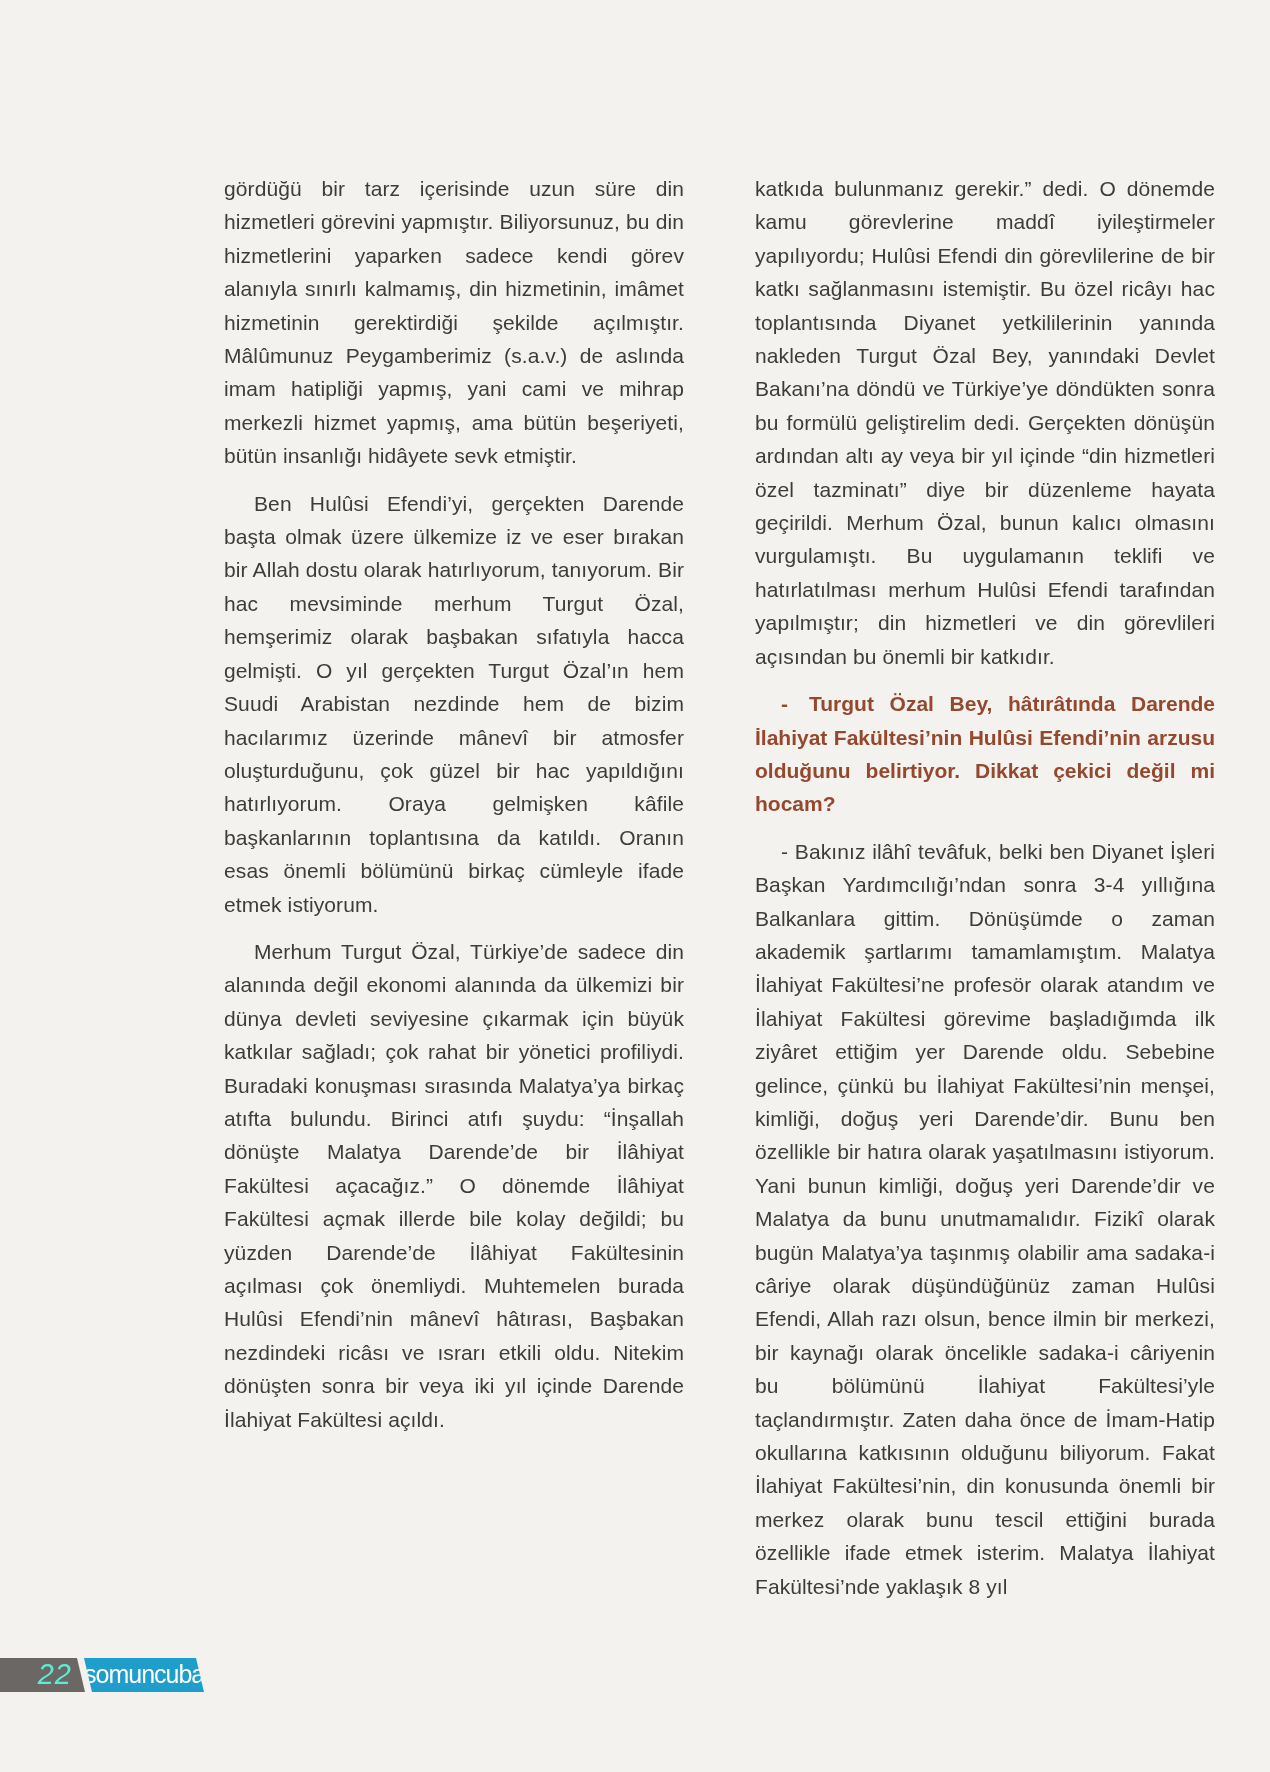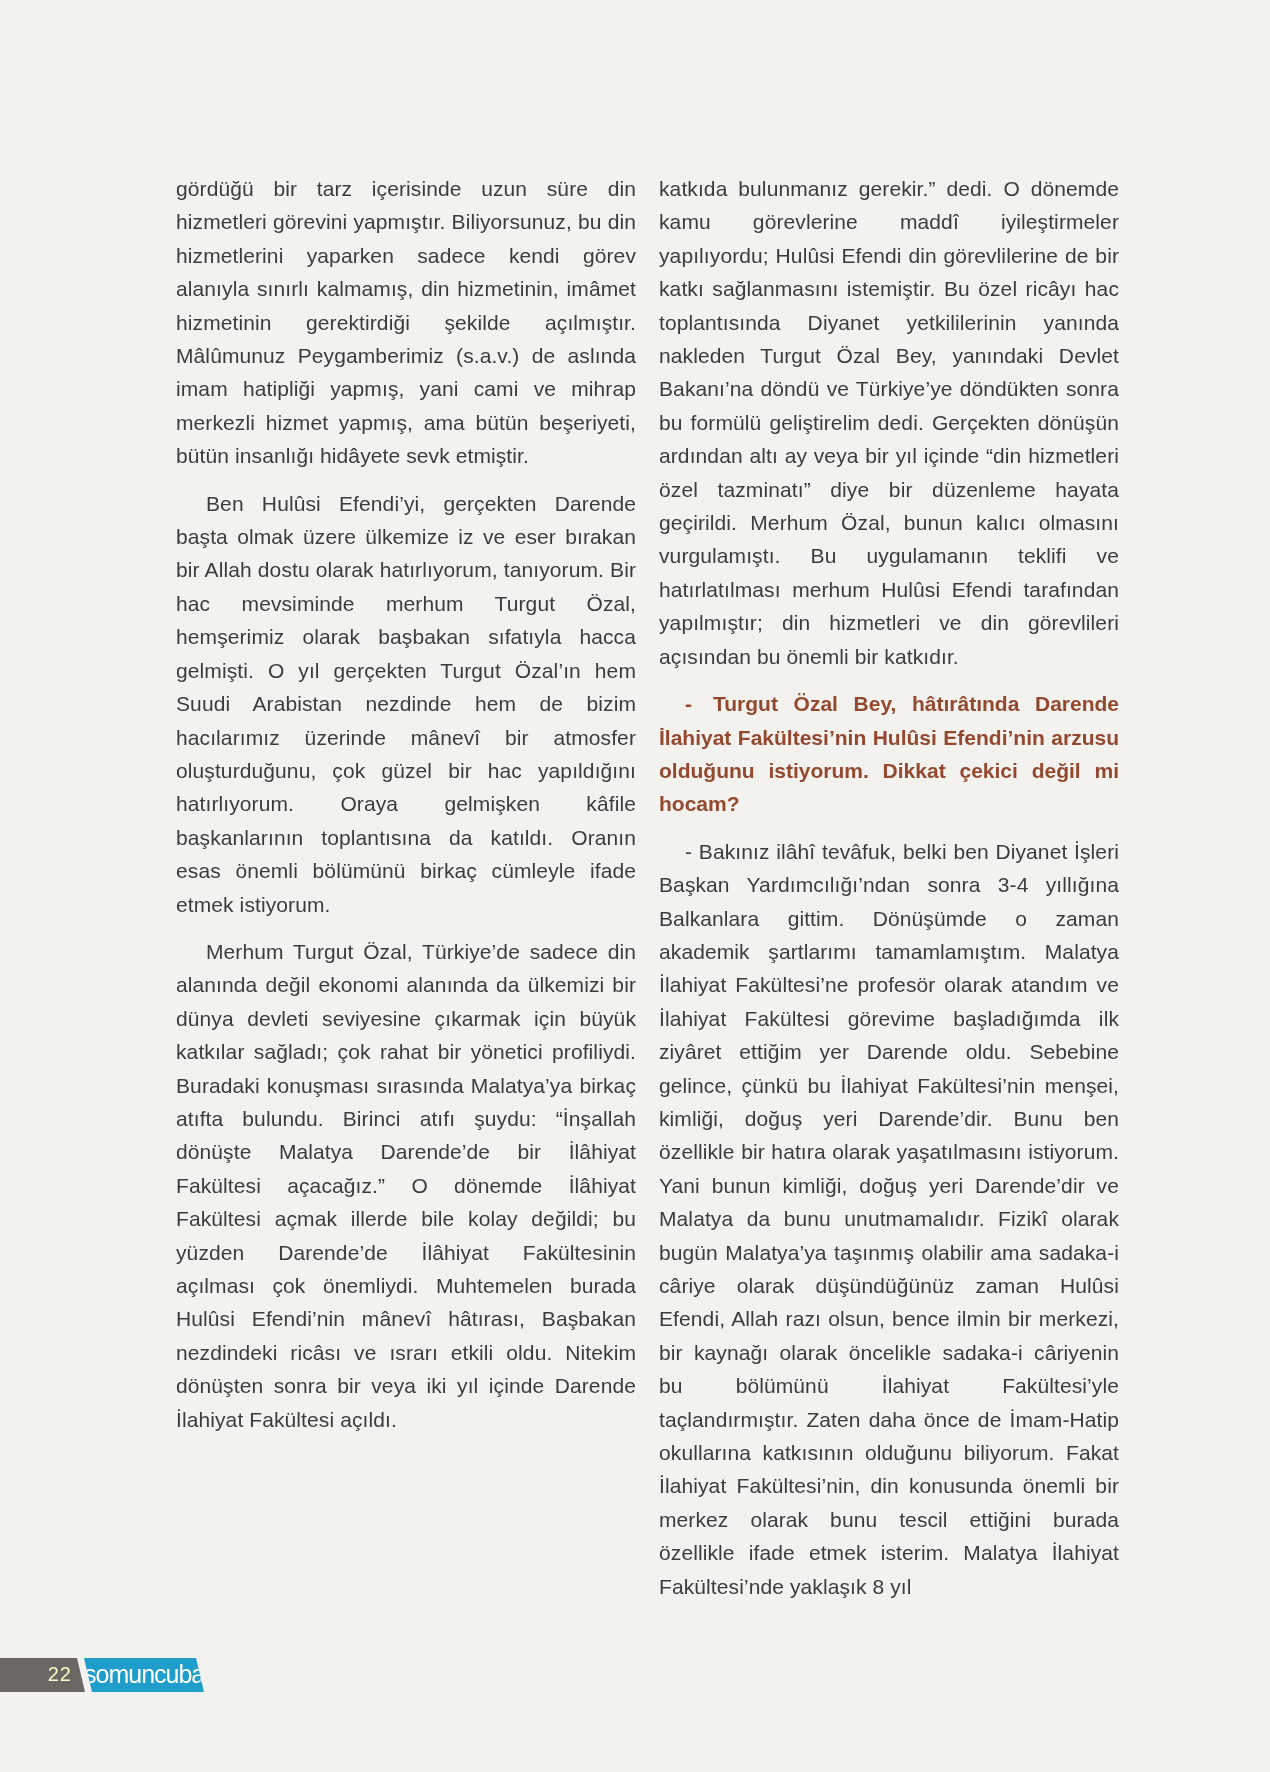--- a/index.html
+++ b/index.html
@@ -24,20 +24,21 @@
     position: absolute;
     left: 176px;
     top: 172px;
     width: 943px;
     display: flex;
     gap: 23px;
   }
   .col {
     width: 460px;
     flex: 0 0 460px;
+    margin-left: 48px;
   }
   .para {
     margin: 0 0 14px 0;
     font-size: 21px;
     line-height: 33.4px;
     font-weight: 300;
     letter-spacing: 0.1px;
     color: #3d3c3a;
     text-align: justify;
     hyphens: none;
@@ -58,28 +59,29 @@
     height: 34px;
   }
   .pagenum {
     position: absolute;
     left: 0;
     top: 0;
     width: 85px;
     height: 34px;
     background: #6a6765;
     clip-path: polygon(0 0, 77px 0, 85px 34px, 0 34px);
-    color: #fef9c3;
-    font-size: 20px;
+    color: #5eead4;
+    font-size: 29px;
     font-weight: 300;
     line-height: 33px;
     text-align: right;
     box-sizing: border-box;
     padding-right: 13px;
     letter-spacing: 1px;
+    font-style: italic;
   }
   .brand {
     position: absolute;
     left: 84px;
     top: 0;
     width: 120px;
     height: 34px;
     background: #1f9ecb;
     clip-path: polygon(0 0, 112px 0, 120px 34px, 8px 34px);
     color: #ffffff;
@@ -98,21 +100,21 @@
   <main class="columns">
 
     <section class="col">
       <p class="para">gördüğü bir tarz içerisinde uzun süre din hizmetleri görevini yapmıştır. Biliyorsunuz, bu din hizmetlerini yaparken sadece kendi görev alanıyla sınırlı kalmamış, din hizmetinin, imâmet hizmetinin gerektirdiği şekilde açılmıştır. Mâlûmunuz Peygamberimiz (s.a.v.) de aslında imam hatipliği yapmış, yani cami ve mihrap merkezli hizmet yapmış, ama bütün beşeriyeti, bütün insanlığı hidâyete sevk etmiştir.</p>
       <p class="para indent">Ben Hulûsi Efendi’yi, gerçekten Darende başta olmak üzere ülkemize iz ve eser bırakan bir Allah dostu olarak hatırlıyorum, tanıyorum. Bir hac mevsiminde merhum Turgut Özal, hemşerimiz olarak başbakan sıfatıyla hacca gelmişti. O yıl gerçekten Turgut Özal’ın hem Suudi Arabistan nezdinde hem de bizim hacılarımız üzerinde mânevî bir atmosfer oluşturduğunu, çok güzel bir hac yapıldığını hatırlıyorum. Oraya gelmişken kâfile başkanlarının toplantısına da katıldı. Oranın esas önemli bölümünü birkaç cümleyle ifade etmek istiyorum.</p>
       <p class="para indent">Merhum Turgut Özal, Türkiye’de sadece din alanında değil ekonomi alanında da ülkemizi bir dünya devleti seviyesine çıkarmak için büyük katkılar sağladı; çok rahat bir yönetici profiliydi. Buradaki konuşması sırasında Malatya’ya birkaç atıfta bulundu. Birinci atıfı şuydu: “İnşallah dönüşte Malatya Darende’de bir İlâhiyat Fakültesi açacağız.” O dönemde İlâhiyat Fakültesi açmak illerde bile kolay değildi; bu yüzden Darende’de İlâhiyat Fakültesinin açılması çok önemliydi. Muhtemelen burada Hulûsi Efendi’nin mânevî hâtırası, Başbakan nezdindeki ricâsı ve ısrarı etkili oldu. Nitekim dönüşten sonra bir veya iki yıl içinde Darende İlahiyat Fakültesi açıldı.</p>
     </section>
 
     <section class="col">
       <p class="para">katkıda bulunmanız gerekir.” dedi. O dönemde kamu görevlerine maddî iyileştirmeler yapılıyordu; Hulûsi Efendi din görevlilerine de bir katkı sağlanmasını istemiştir. Bu özel ricâyı hac toplantısında Diyanet yetkililerinin yanında nakleden Turgut Özal Bey, yanındaki Devlet Bakanı’na döndü ve Türkiye’ye döndükten sonra bu formülü geliştirelim dedi. Gerçekten dönüşün ardından altı ay veya bir yıl içinde “din hizmetleri özel tazminatı” diye bir düzenleme hayata geçirildi. Merhum Özal, bunun kalıcı olmasını vurgulamıştı. Bu uygulamanın teklifi ve hatırlatılması merhum Hulûsi Efendi tarafından yapılmıştır; din hizmetleri ve din görevlileri açısından bu önemli bir katkıdır.</p>
-      <p class="para question indent-q">- Turgut Özal Bey, hâtırâtında Darende İlahiyat Fakültesi’nin Hulûsi Efendi’nin arzusu olduğunu istiyorum. Dikkat çekici değil mi hocam?</p>
+      <p class="para question indent-q">- Turgut Özal Bey, hâtırâtında Darende İlahiyat Fakültesi’nin Hulûsi Efendi’nin arzusu olduğunu belirtiyor. Dikkat çekici değil mi hocam?</p>
       <p class="para indent-q">- Bakınız ilâhî tevâfuk, belki ben Diyanet İşleri Başkan Yardımcılığı’ndan sonra 3-4 yıllığına Balkanlara gittim. Dönüşümde o zaman akademik şartlarımı tamamlamıştım. Malatya İlahiyat Fakültesi’ne profesör olarak atandım ve İlahiyat Fakültesi görevime başladığımda ilk ziyâret ettiğim yer Darende oldu. Sebebine gelince, çünkü bu İlahiyat Fakültesi’nin menşei, kimliği, doğuş yeri Darende’dir. Bunu ben özellikle bir hatıra olarak yaşatılmasını istiyorum. Yani bunun kimliği, doğuş yeri Darende’dir ve Malatya da bunu unutmamalıdır. Fizikî olarak bugün Malatya’ya taşınmış olabilir ama sadaka-i câriye olarak düşündüğünüz zaman Hulûsi Efendi, Allah razı olsun, bence ilmin bir merkezi, bir kaynağı olarak öncelikle sadaka-i câriyenin bu bölümünü İlahiyat Fakültesi’yle taçlandırmıştır. Zaten daha önce de İmam-Hatip okullarına katkısının olduğunu biliyorum. Fakat İlahiyat Fakültesi’nin, din konusunda önemli bir merkez olarak bunu tescil ettiğini burada özellikle ifade etmek isterim. Malatya İlahiyat Fakültesi’nde yaklaşık 8 yıl</p>
     </section>
 
   </main>
 
   <footer class="footer">
     <div class="pagenum">
       <span>22</span>
     </div>
     <div class="brand">

